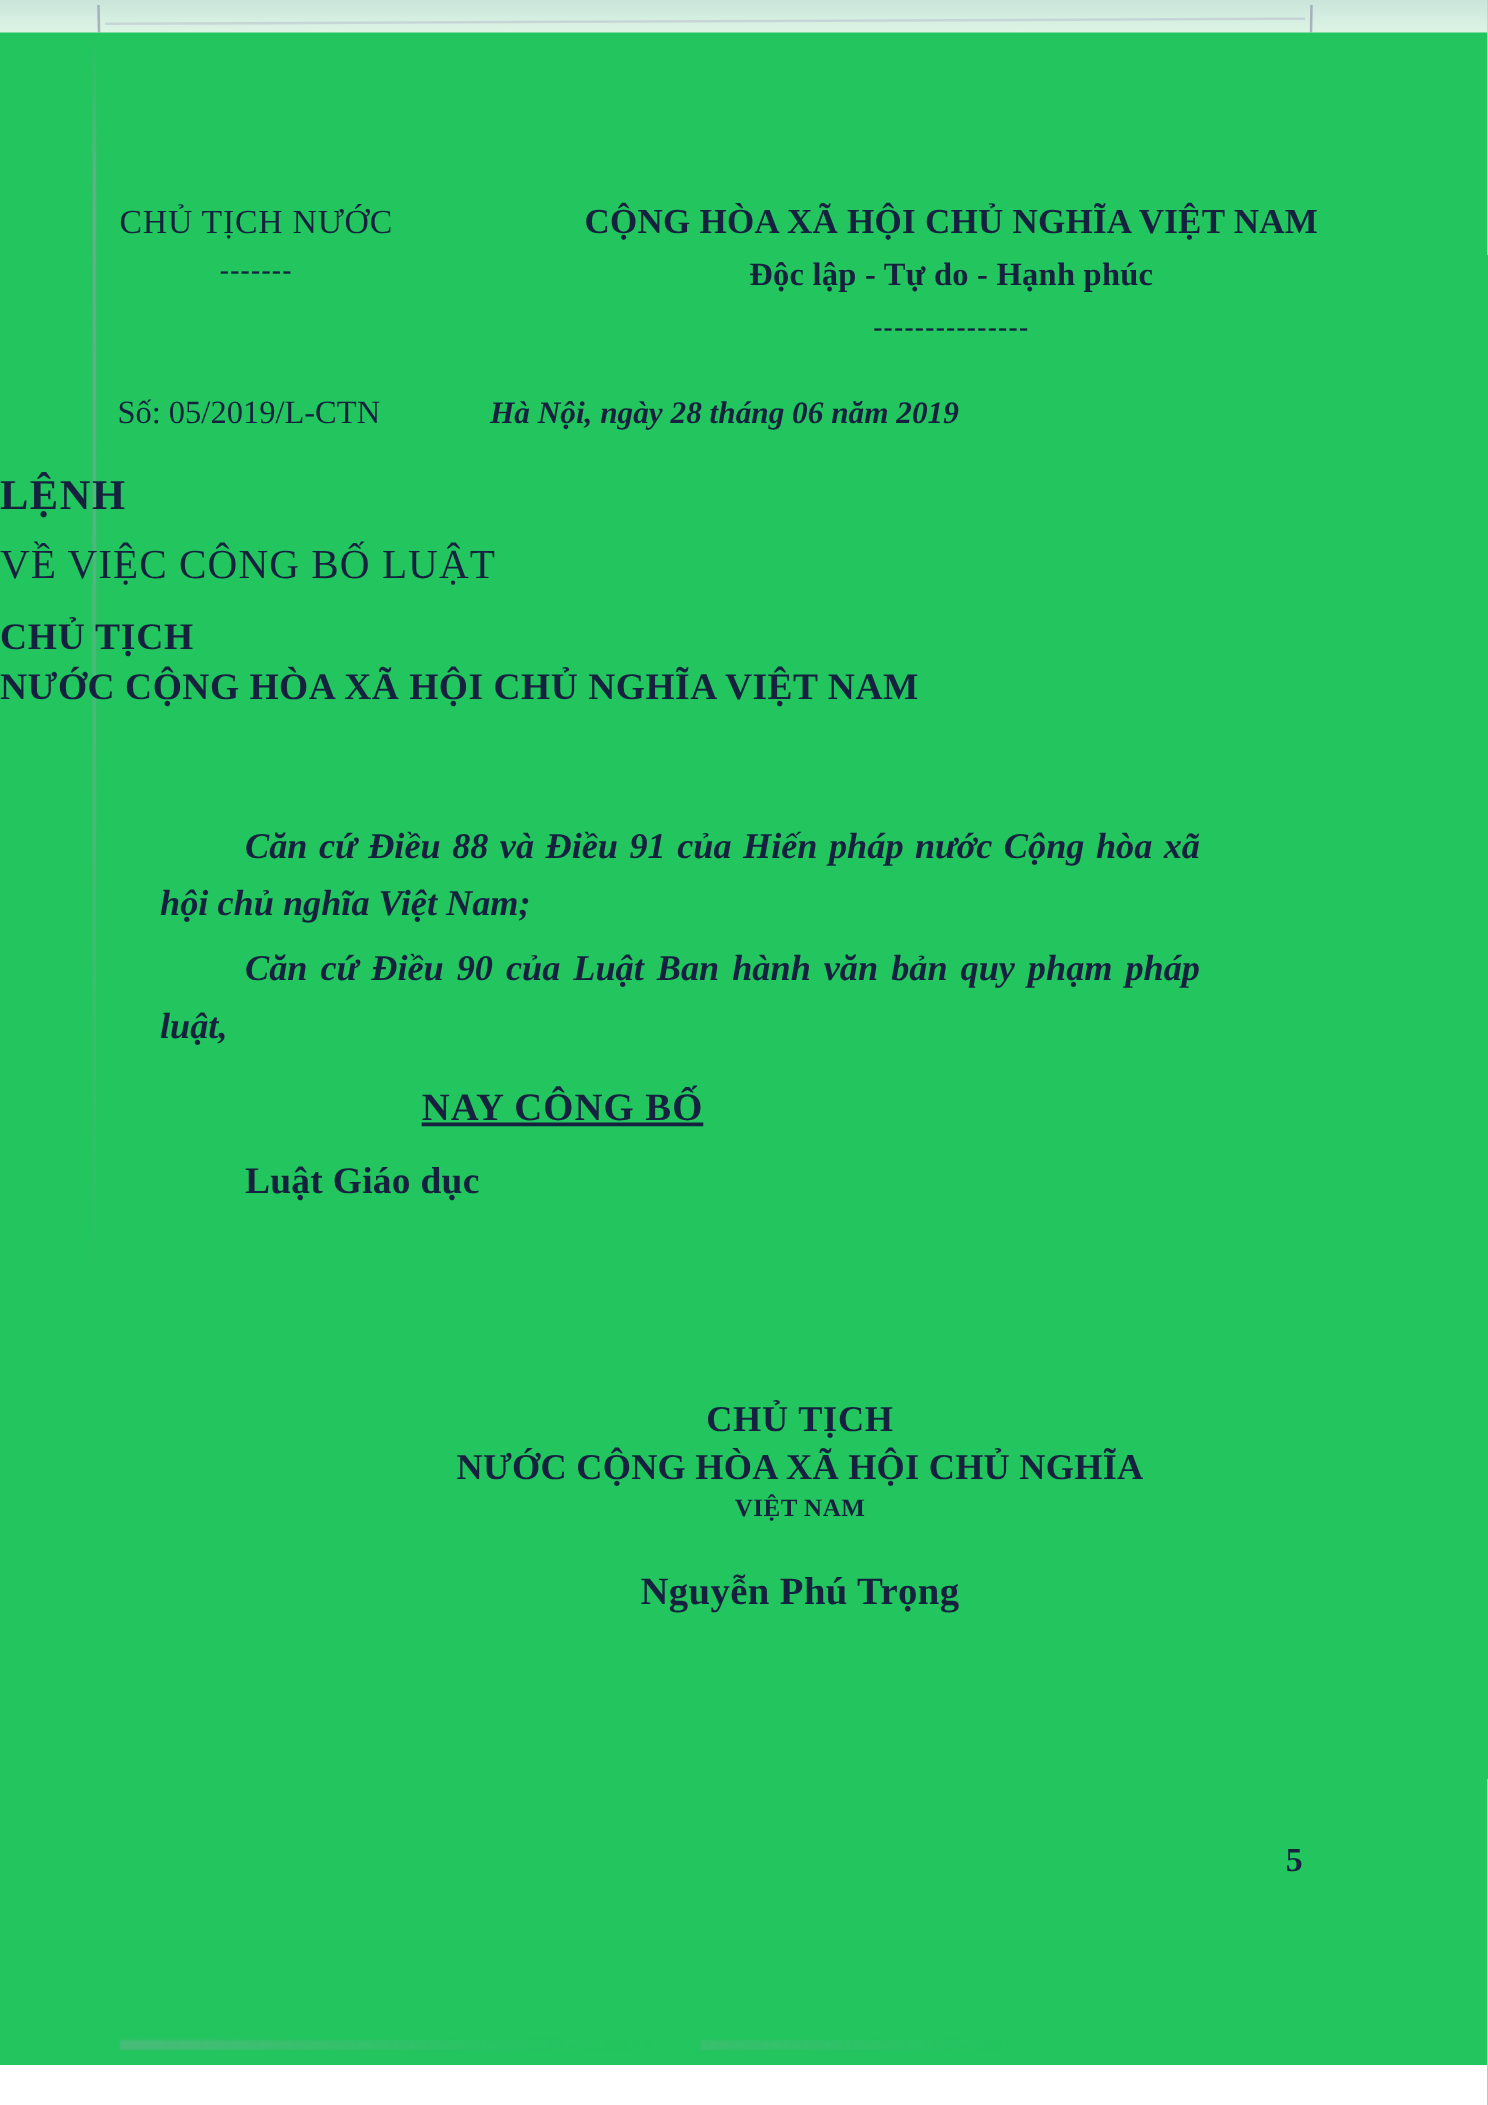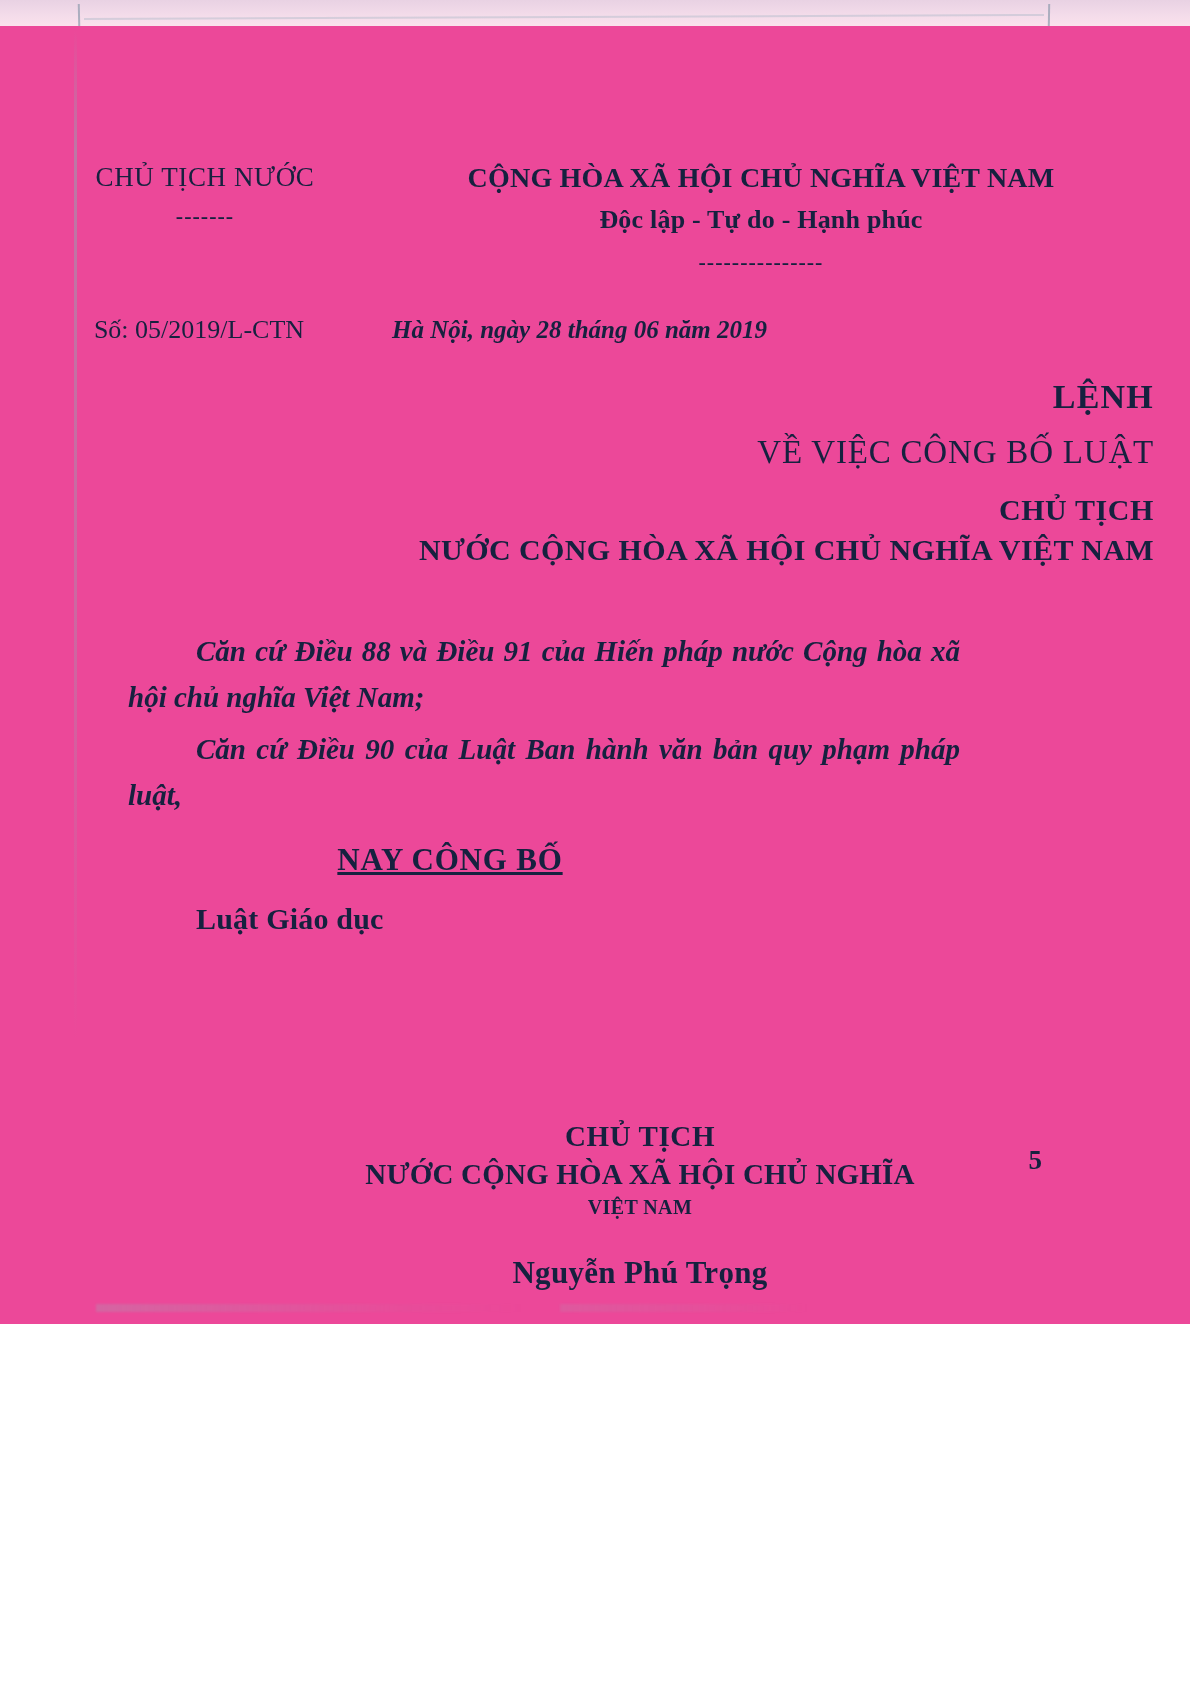--- a/index.html
+++ b/index.html
@@ -4,23 +4,23 @@
 <style>
   html, body {
     margin: 0;
     padding: 0;
     background: #ffffff;
   }
 
   .page {
     position: relative;
     width: 1190px;
-    height: 1324px;
+    height: 1652px;
     margin: 0 auto;
-    background: #ec4899;
+    background: #22c55e;
     overflow: hidden;
     font-family: "Liberation Serif", "DejaVu Serif", serif;
     color: #16213f;
   }
 
   
   .scan-edge-top {
     position: absolute;
     top: 0; left: 0;
     width: 1190px; height: 26px;
@@ -144,21 +144,21 @@
     white-space: nowrap;
   }
 
   
   .titles {
     position: absolute;
     top: 378px; left: 0;
     width: 1190px;
     padding-right: 36px;
     box-sizing: border-box;
-    text-align: right;
+    text-align: left;
   }
   .title-main {
     font-weight: bold;
     font-size: 34px;
     letter-spacing: 1.2px;
   }
   .title-sub {
     font-size: 33px;
     margin-top: 18px;
     letter-spacing: .8px;
@@ -172,21 +172,21 @@
   .title-authority-2 {
     font-weight: bold;
     font-size: 30px;
     margin-top: 6px;
     letter-spacing: .4px;
   }
 
   
   .body {
     position: absolute;
-    top: 628px;
+    top: 654px;
     left: 128px;
     width: 832px;
   }
   .para {
     font-size: 29px;
     line-height: 46px;
     text-align: justify;
     text-indent: 68px;
     margin: 0 0 6px 0;
   }

